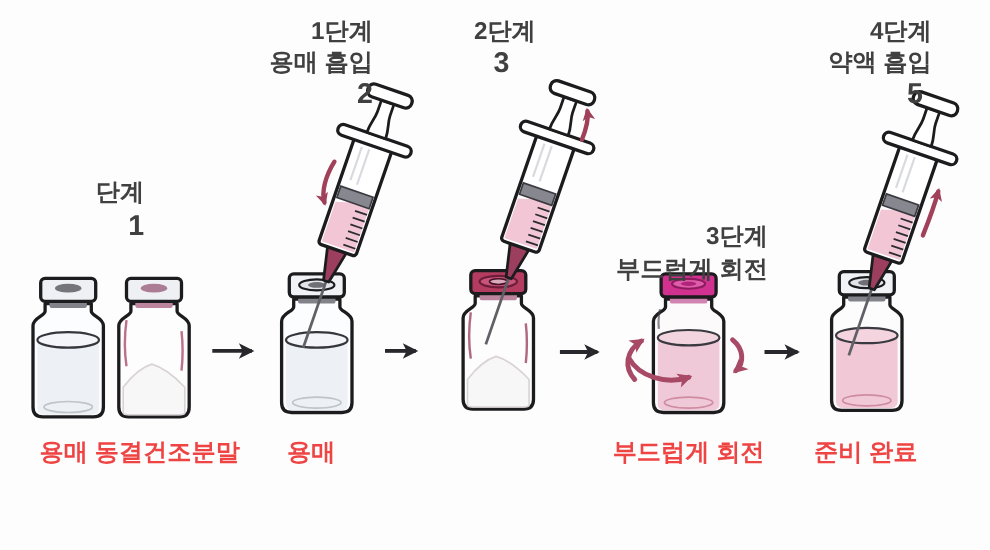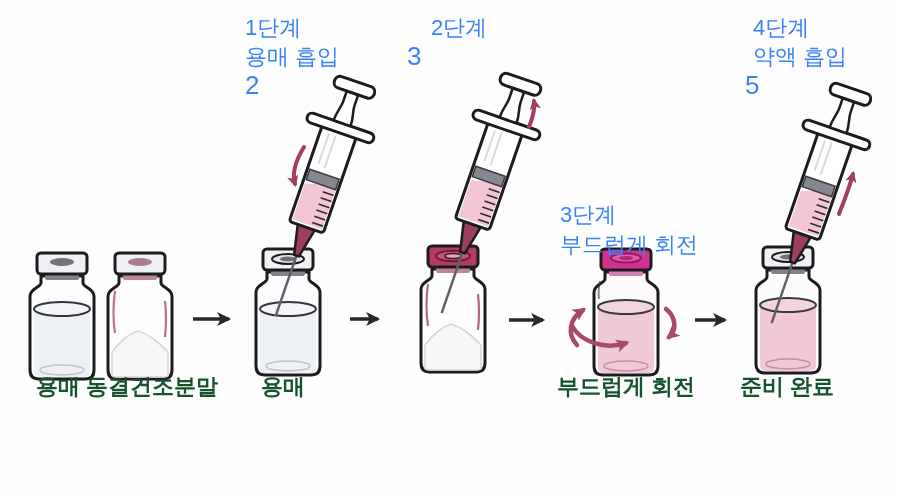--- a/index.html
+++ b/index.html
@@ -1,30 +1,30 @@
 <!DOCTYPE html>
 <html><head>
 <meta charset="utf-8">
 <style>
   html,body{margin:0;padding:0;}
   .canvas{
     position:relative;width:900px;height:500px;background:#fdfdfd;overflow:hidden;
     font-family:"Liberation Sans",sans-serif;
   }
   .stack{
-    position:absolute;transform:translateX(-50%);text-align:left;
-    color:#3b82f6;font-weight:400;font-size:22px;line-height:29px;white-space:nowrap;
+    position:absolute;transform:translateX(-50%);text-align:right;
+    color:#404040;font-weight:700;font-size:22px;line-height:29px;white-space:nowrap;
   }
   .stack.lh30{line-height:30px;}
   .stack .num{font-size:26px;}
   .stack .shift24{display:inline-block;transform:translateX(-24px);}
   .stack .shift8{display:inline-block;transform:translateX(-8px);}
   .caption{
-    position:absolute;top:372px;transform:translateX(-50%);
-    color:#14532d;font-weight:700;font-size:22px;white-space:nowrap;
+    position:absolute;top:396px;transform:translateX(-50%);
+    color:#ef4444;font-weight:700;font-size:22px;white-space:nowrap;
   }
   svg{position:absolute;left:0;top:0;}
 </style>
 </head>
 <body>
 
 <div class="canvas">
 
 <svg width="900" height="500" viewBox="0 0 900 500">
   <defs>
@@ -151,20 +151,24 @@
   </g>
 
   <g stroke="#28282c" stroke-width="3.5">
     <line x1="193" y1="319" x2="229" y2="319" marker-end="url(#mB)"></line>
     <line x1="350" y1="319" x2="378" y2="319" marker-end="url(#mB)"></line>
     <line x1="509" y1="320" x2="543" y2="320" marker-end="url(#mB)"></line>
     <line x1="695" y1="320" x2="725" y2="320" marker-end="url(#mB)"></line>
   </g>
 </svg>
 
+  <div class="stack lh30" style="left:109px;top:160px">
+    <div>단계</div>
+    <div class="num">1</div>
+  </div>
 
   <div class="stack" style="left:292px;top:13px">
     <div>1단계</div>
     <div>용매 흡입</div>
     <div class="num">2</div>
   </div>
 
   <div class="stack" style="left:459px;top:13px">
     <div>2단계</div>
     <div class="num"><span class="shift24">3</span></div>

